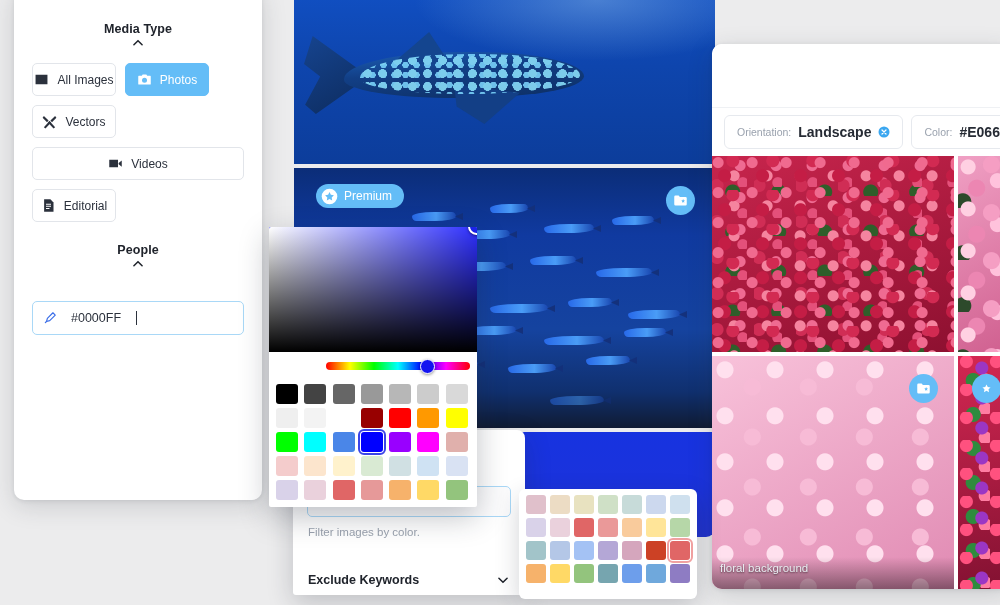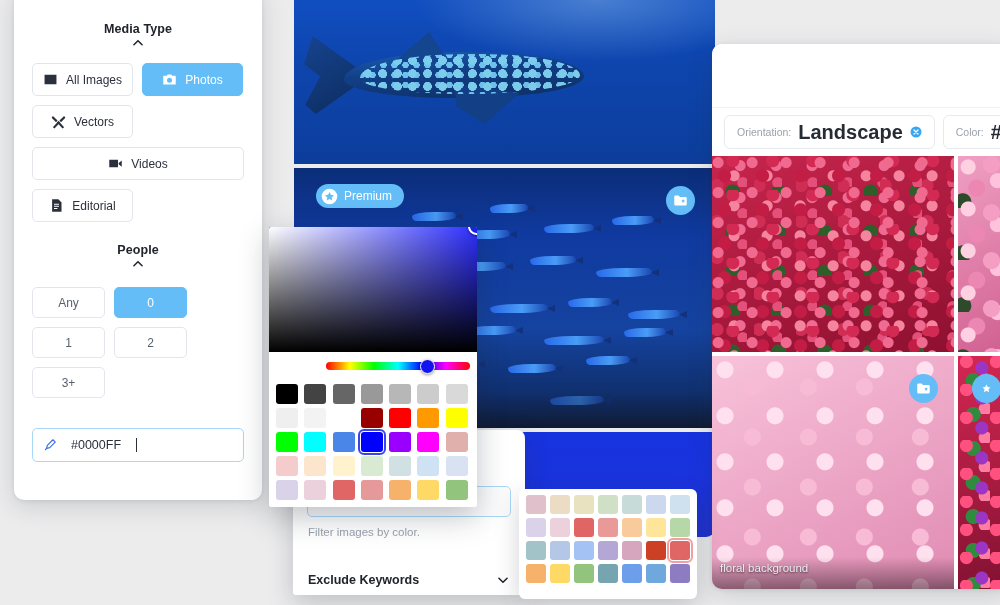--- a/index.html
+++ b/index.html
@@ -31,21 +31,21 @@
   }
   .sec-title {
     font-size: 12.5px; font-weight: bold; color: #20242c; letter-spacing: .1px;
   }
   .chev { width: 14px; height: 14px; color: #20242c; flex: 0 0 auto; }
   .chev svg { display: block; width: 14px; height: 14px; }
 
   .btn-grid { display: flex; flex-wrap: wrap; gap: 9px; padding: 0 18px; }
   .mt-btn {
     display: flex; align-items: center; justify-content: center; gap: 8px;
-    width: 101px; height: 33px;
+    width: 84px; height: 33px;
     border: 1px solid #e2e5ea; border-radius: 5px; background: #fff;
     font-size: 12px; color: #2b313c;
   }
   .mt-btn.wide { width: 223px; }
   .mt-btn.sel { background: #64bdf7; border-color: #64bdf7; color: #fff; }
   .mt-ico { width: 15px; height: 15px; display: block; flex: 0 0 auto; }
   .mt-ico svg { display: block; width: 15px; height: 15px; }
   .hint { padding: 7px 18px 0; font-size: 11.5px; color: #9aa2ae; }
 
   .pp-btn {
@@ -173,21 +173,21 @@
   }
   #right-topbar { height: 64px; background:#fff; border-bottom:1px solid #eff1f4; }
   #chip-row { height: 48px; display:flex; align-items:center; gap:8px; padding: 0 0 0 12px; }
   .chip {
     display:flex; align-items:center; gap:7px;
     height:34px; padding:0 12px;
     border:1px solid #e6e9ee; border-radius:6px; background:#fff;
     white-space:nowrap;
   }
   .chip .k { font-size:10.5px; color:#9aa2ae; }
-  .chip .v { font-size:20px; color:#262b34; font-weight:bold; }
+  .chip .v { font-size:14px; color:#262b34; font-weight:bold; }
   .chip .x { width:12px; height:12px; display:block; }
   .chip .x svg { display:block; width:12px; height:12px; }
 
   .grid-results { position:absolute; left:0; top:112px; right:0; bottom:0; }
   .tile { position:absolute; overflow:hidden; }
   .tile .cap {
     position:absolute; left:8px; bottom:25px; color:#e9ecf1; font-size:11.5px;
     text-shadow:0 1px 2px rgba(0,0,0,.6);
   }
   .tile .shade { position:absolute; left:0; right:0; bottom:0; height:42px;
@@ -499,27 +499,20 @@
 
 
     <div class="sec-head" style="margin-top:21px;">
       <span class="sec-title">People</span>
       <span class="chev">
         <svg viewBox="0 0 24 24" fill="none" stroke="currentColor" stroke-width="2.6" stroke-linecap="round" stroke-linejoin="round">
             <path d="M5 15l7-7 7 7"></path>
           </svg>
       </span>
     </div>
-    <div class="btn-grid" style="margin-top:16px;">
-      <div class="pp-btn">Any</div>
-      <div class="pp-btn sel">0</div>
-      <div class="pp-btn">1</div>
-      <div class="pp-btn">2</div>
-      <div class="pp-btn">3+</div>
-    </div>
 
     <div class="color-field" style="margin-top:30px;gap:14px;">
       <span class="pen">
         <svg viewBox="0 0 24 24" fill="none" stroke="#3b6ee8" stroke-width="2" stroke-linecap="round" stroke-linejoin="round">
             <path d="M17 3l4 4-9.5 9.5L6 18l1.5-5.5z"></path>
             <path d="M6 18l-2 2"></path>
           </svg>
       </span>
       <span class="val">#0000FF</span>
         <span class="caret"></span>

